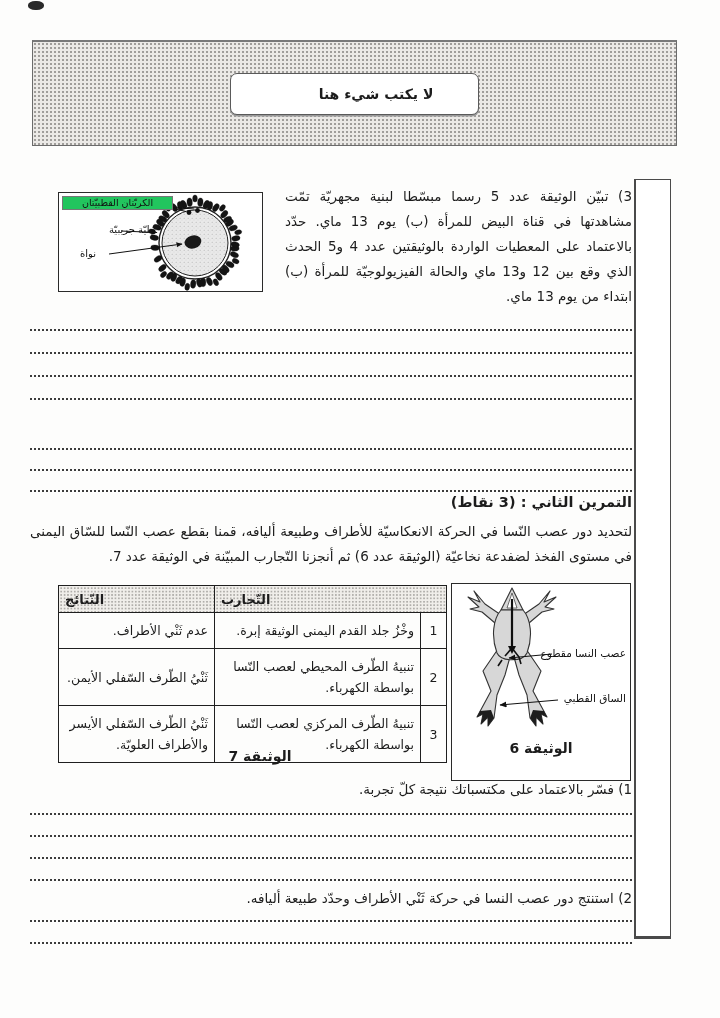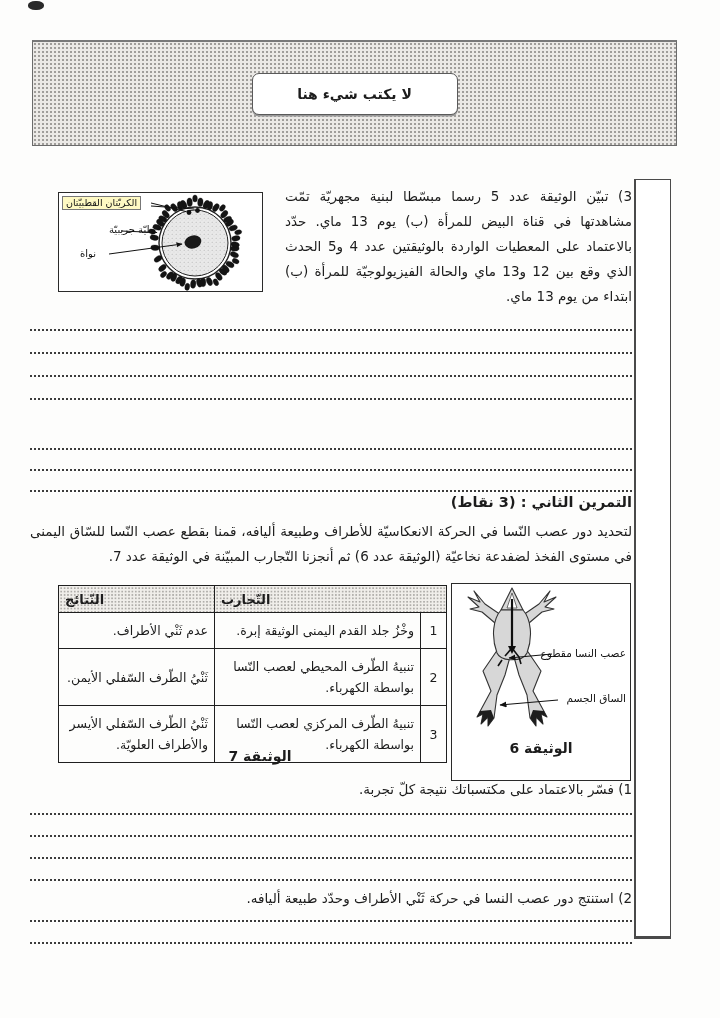--- a/index.html
+++ b/index.html
@@ -8,39 +8,39 @@
   .speck{position:absolute;left:28px;top:1px;width:16px;height:9px;background:#2a2a2a;border-radius:45%;}
 
   
   .hdr{position:absolute;left:32px;top:40px;width:645px;height:106px;
        background-color:#ebe9e6;
        background-image:radial-gradient(#9f9d9a 0.8px, transparent 1.1px);
        background-size:4px 4px;
        border:1.3px solid #6b6b6b;border-top:2px solid #787878;box-sizing:border-box;}
   .notice{width:204px;height:40px;margin:31px auto 0;background:#fff;border:1.4px solid #5a5a5a;
           border-radius:7px;display:flex;align-items:center;justify-content:center;
-          font-weight:bold;font-size:14px;box-shadow:0 1.5px 0 #9a9a9a;}
+          font-weight:bold;font-size:14px;box-shadow:0 1.5px 0 #9a9a9a;padding-left:43px;}
 
   .q{position:absolute;font-size:13.5px;line-height:25px;text-align:right;}
   .q3{left:285px;width:347px;top:184px;text-align:justify;}
   .q4{left:30px;width:602px;top:407px;}
   .q1{left:30px;width:602px;top:777px;}
   .q2{left:30px;width:602px;top:886px;}
 
   
   .docbox{position:absolute;background:#fff;border:1.3px solid #2a2a2a;box-sizing:border-box;}
   .doc5{left:58px;top:192px;width:205px;height:100px;}
   .doc6{left:451px;top:583px;width:180px;height:198px;}
   .cap{position:absolute;font-weight:bold;font-size:14px;text-align:center;}
   .cap5{left:58px;width:205px;top:296px;}
   .cap6{left:451px;width:180px;top:740px;}
   .cap7{left:58px;width:388px;top:748px;padding-left:8px;}
 
   .dlabel{position:absolute;font-size:10px;line-height:12px;color:#111;white-space:nowrap;}
-  .lbl-pb{left:3px;top:3px;font-size:9.5px;background:#fef9c3;padding:0 3px;border:0.5px solid #777;}
+  .lbl-pb{left:3px;top:3px;font-size:9.5px;background:#22c55e;padding:0 19px;border:0.5px solid #777;}
   .lbl-fc{left:22px;top:31px;margin-left:28px;}
   .lbl-nu{left:21px;top:55px;}
   .flbl{position:absolute;font-size:10.5px;line-height:12px;color:#111;white-space:nowrap;}
   .lbl-cut{right:4px;top:63px;}
   .lbl-leg{right:4px;top:108px;}
 
   
   .dots{position:absolute;left:30px;width:602px;}
   .dotline{border-bottom:2.2px dotted #3c3c3c;}
   .g1{top:308px;} .g1 .dotline{height:21px;}
@@ -200,21 +200,21 @@
       <polygon points="95,133 89,130 91,140 84,133 84,142 78,134 81,126 92,127" fill="#1d1d1d"></polygon>
       <path d="M60,15 L60,62" stroke="#101010" stroke-width="2.2" fill="none"></path>
       <polygon points="60,70 56,62 64,62" fill="#101010"></polygon>
       <path d="M60,64 L53,72" stroke="#101010" stroke-width="1.6" fill="none"></path>
       <path d="M50,76 L46,82" stroke="#101010" stroke-width="1.6" fill="none"></path>
       <path d="M60,64 L67,73 L69,80" stroke="#101010" stroke-width="1.6" fill="none"></path>
       <line x1="100" y1="70" x2="57" y2="74" stroke="#111" stroke-width="1" marker-end="url(#fah)"></line>
       <line x1="106" y1="116" x2="48" y2="121" stroke="#111" stroke-width="1" marker-end="url(#fah)"></line>
     </svg>
     <div class="flbl lbl-cut">عصب النسا مقطوع</div>
-    <div class="flbl lbl-leg">الساق الجسم</div>
+    <div class="flbl lbl-leg">الساق القطبي</div>
   </div>
   <div class="cap cap6">الوثيقة 6</div>
 
   <div class="q q1">1) فسّر بالاعتماد على مكتسباتك نتيجة كلّ تجربة.</div>
   <div class="dots g3">
     <div class="dotline"></div>
     <div class="dotline"></div>
     <div class="dotline"></div>
     <div class="dotline"></div>
   </div>

